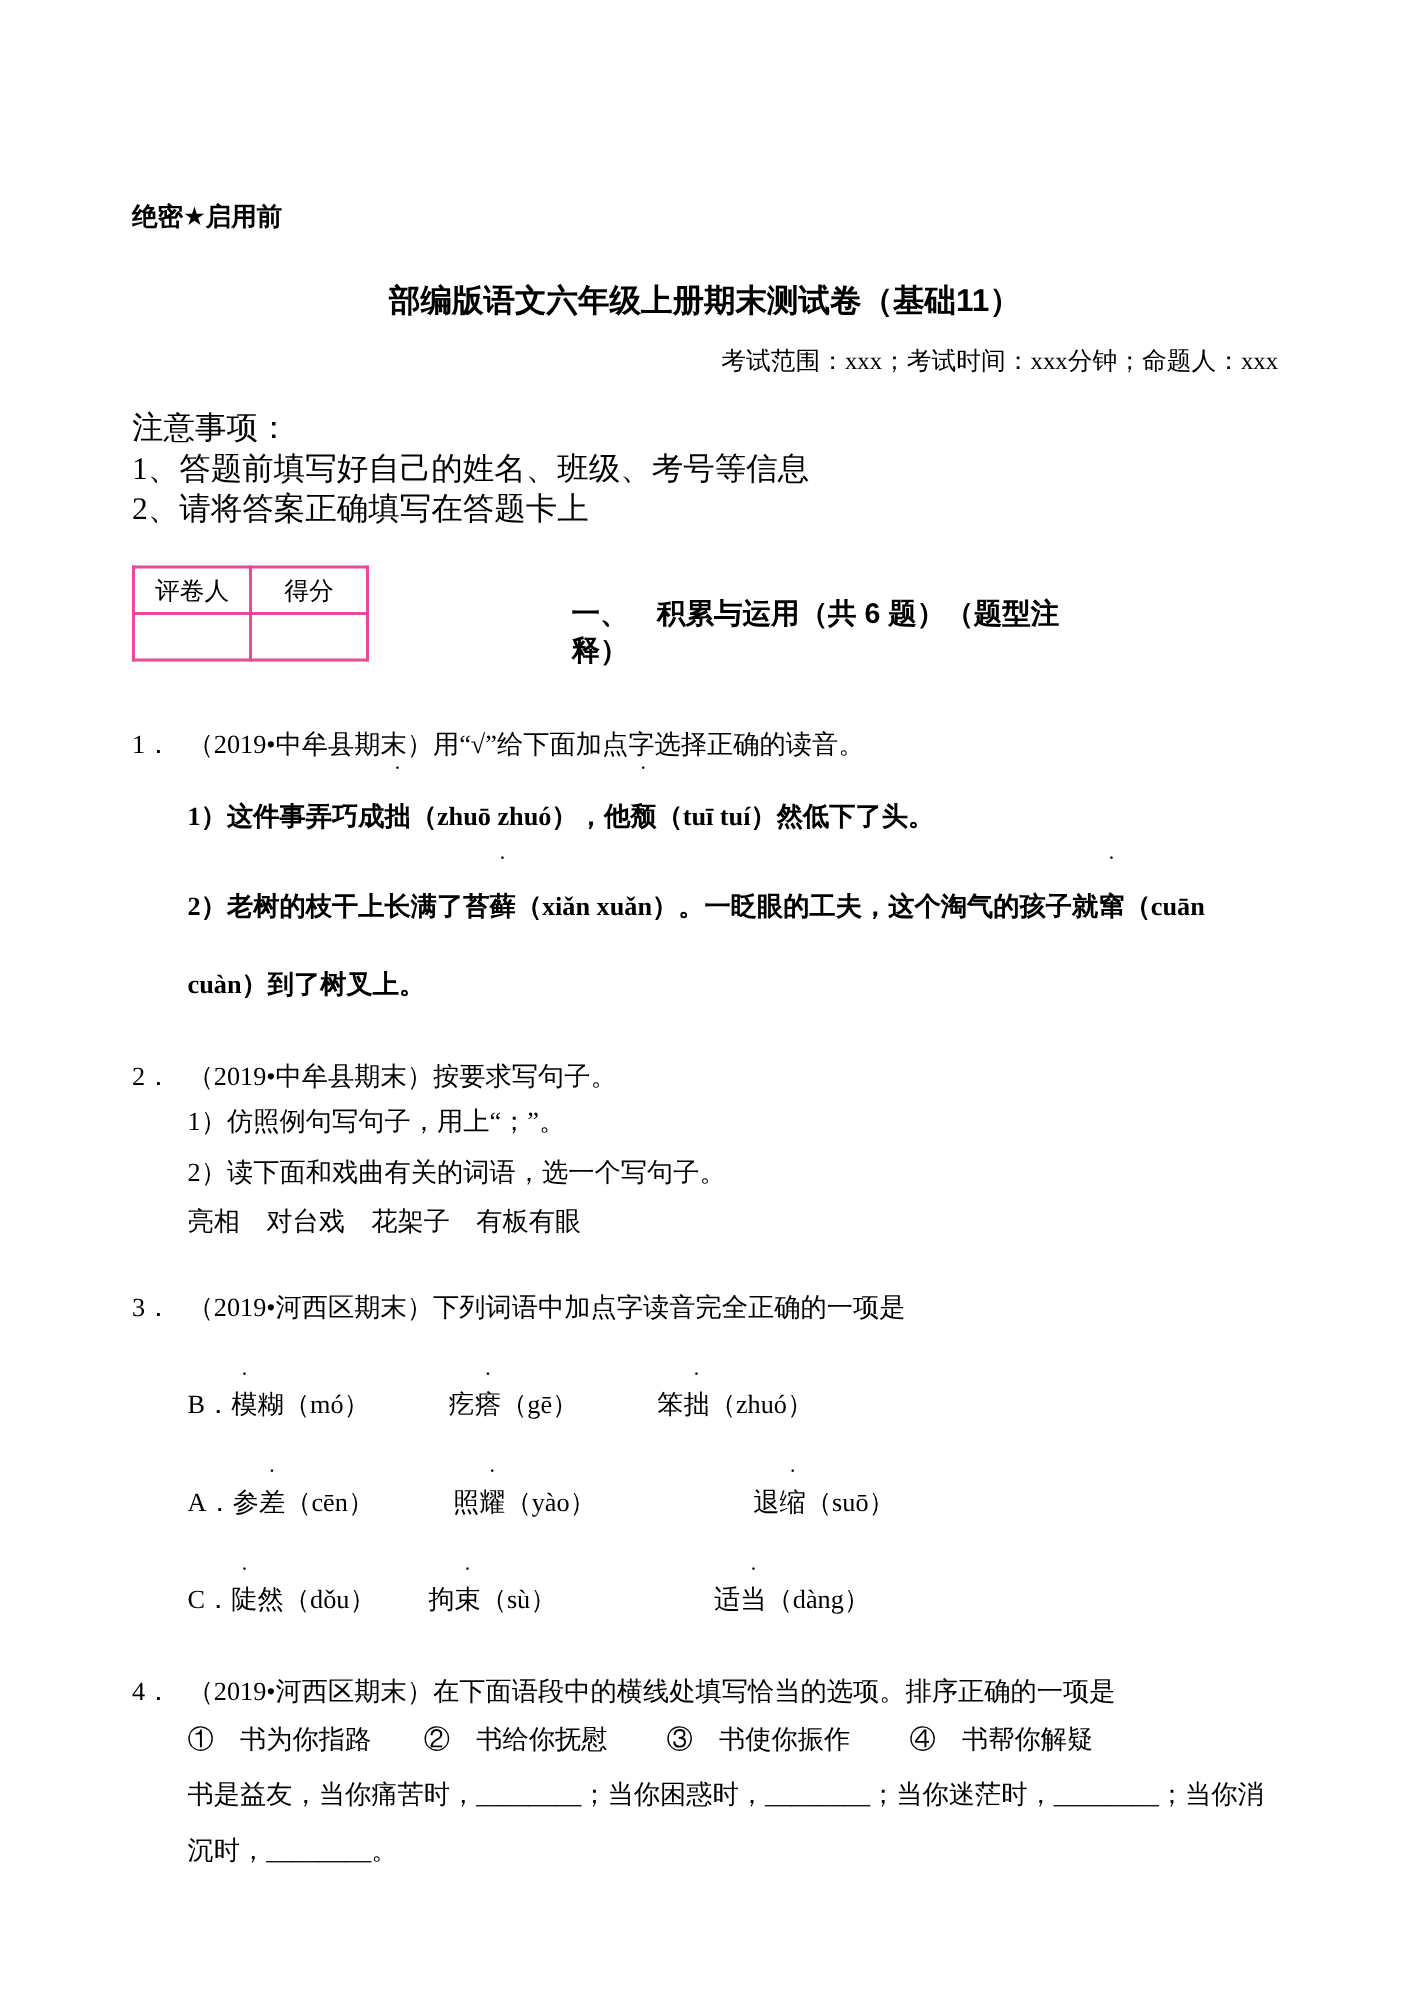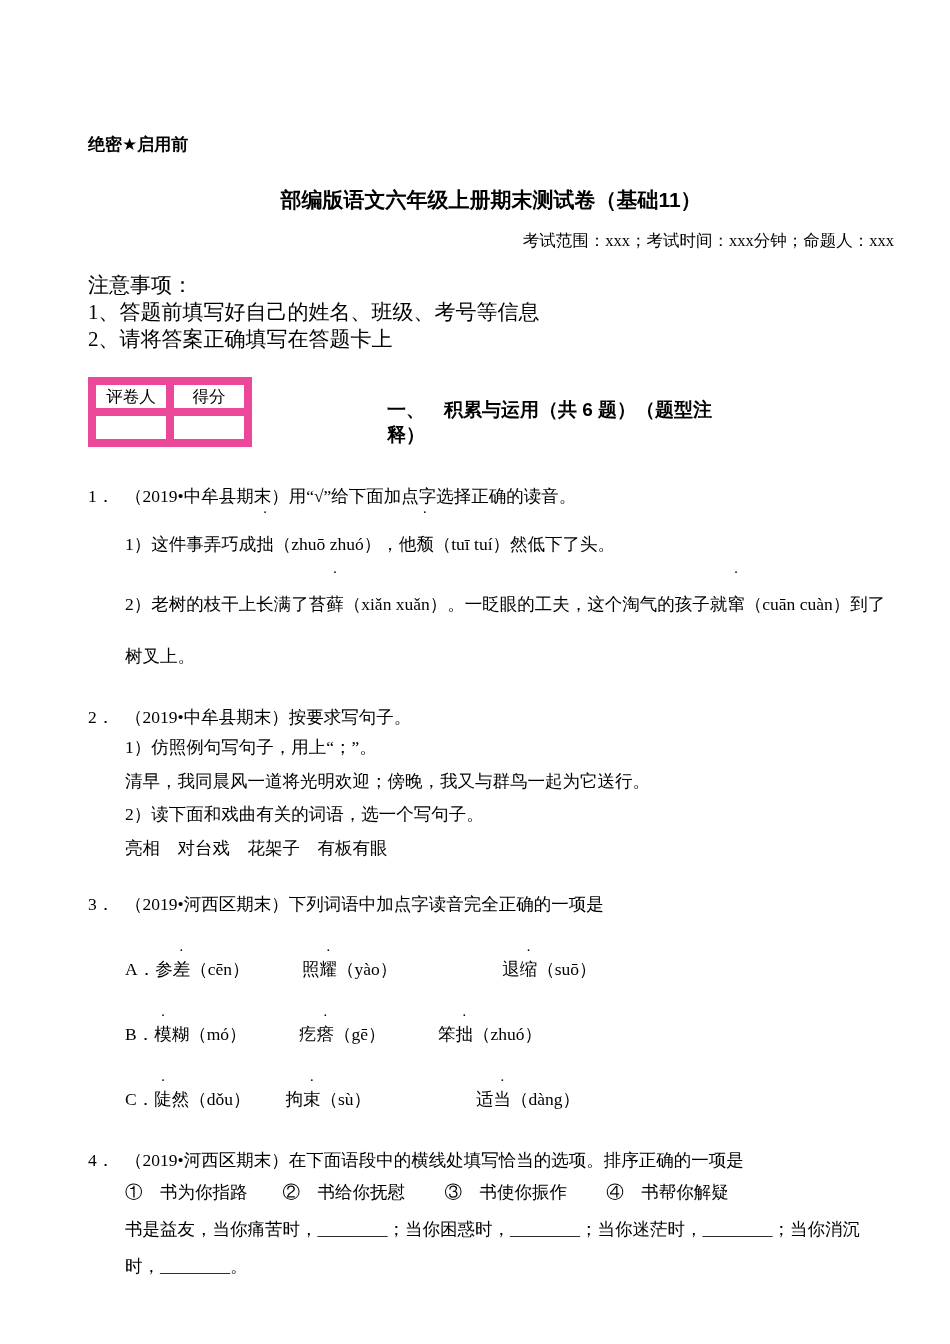--- a/index.html
+++ b/index.html
@@ -2,21 +2,21 @@
 <html><head>
 <meta charset="utf-8">
 <style>
   * { margin: 0; padding: 0; box-sizing: border-box; }
   html, body { width: 950px; height: 1344px; background: #ffffff; overflow: hidden; }
   body {
     font-family: "Liberation Serif", "DejaVu Serif", serif;
     color: #000;
     font-size: 17.5px;
   }
-  .content { padding: 133px 56px 0 88px; }
+  .content { padding: 133px 98px 0 88px; }
 
   .secrecy {
     font-family: "Liberation Sans", "DejaVu Sans", sans-serif;
     font-weight: bold;
     font-size: 17px;
   }
   .paper-title {
     margin-top: 30px;
     text-align: center;
     font-family: "Liberation Sans", "DejaVu Sans", sans-serif;
@@ -26,42 +26,42 @@
   .paper-subtitle {
     margin-top: 16px;
     text-align: right;
     font-size: 16.5px;
   }
   .notices { margin-top: 20px; font-size: 21px; line-height: 27px; }
 
   .score-row { margin-top: 24px; display: flex; align-items: flex-start; }
   table.score-table { border-collapse: collapse; }
   table.score-table td {
-    border: 8px solid #ec4899;
+    border: 2px solid #ec4899;
     width: 78px;
     height: 31px;
     text-align: center;
     vertical-align: middle;
     font-size: 16.5px;
   }
   .section-title {
     margin-left: 135px;
     padding-top: 20px;
     width: 345px;
     font-family: "Liberation Sans", "DejaVu Sans", sans-serif;
     font-weight: bold;
     font-size: 19px;
     line-height: 25px;
   }
 
   .question { position: relative; }
   .q-stem { display: flex; line-height: 27px; }
   .q-num { flex: 0 0 37px; }
   .q-text { flex: 1; }
-  .q-body { margin-left: 37px; }
+  .q-body { margin-left: 37px; font-weight: bold; }
 
   .q1 { margin-top: 36px; }
   .q1-part { line-height: 52px; margin-top: 8px; }
 
   .q2 { margin-top: 22px; }
   .q2-line { margin-left: 37px; line-height: 33.5px; }
 
   .q3 { margin-top: 26px; }
   .q3-option { margin-left: 37px; line-height: 27px; margin-top: 38px; }
 
@@ -123,32 +123,31 @@
     <div class="q-body q1-part"><span>1）这件事弄巧成</span><span class="dot-char">拙</span><span>（zhuō zhuó），他</span><span class="dot-char">颓</span><span>（tuī tuí）然低下了头。</span></div>
     <div class="q-body q1-part"><span>2）老树的枝干上长满了苔</span><span class="dot-char">藓</span><span>（xiǎn xuǎn）。一眨眼的工夫，这个淘气的孩子就</span><span class="dot-char">窜</span><span>（cuān cuàn）到了树叉上。</span></div>
   </div>
 
   <div class="question q2">
     <div class="q-stem">
       <span class="q-num">2．</span>
       <span class="q-text">（2019•中牟县期末）按要求写句子。</span>
     </div>
     <div class="q2-line">1）仿照例句写句子，用上“；”。</div>
-    <div class="q2-line">清早，我同晨风一道将光明欢迎；傍晚，我又与群鸟一起为它送行。</div>
     <div class="q2-line">2）读下面和戏曲有关的词语，选一个写句子。</div>
     <div class="q2-line">亮相　对台戏　花架子　有板有眼</div>
   </div>
 
   <div class="question q3">
     <div class="q-stem">
       <span class="q-num">3．</span>
       <span class="q-text">（2019•河西区期末）下列词语中加点字读音完全正确的一项是</span>
     </div>
+    <div class="q3-option"><span>B．</span><span class="dot-char">模</span><span>糊（mó）　　　疙</span><span class="dot-char">瘩</span><span>（gē）　　　笨</span><span class="dot-char">拙</span><span>（zhuó）</span></div>
     <div class="q3-option"><span>A．参</span><span class="dot-char">差</span><span>（cēn）　　　照</span><span class="dot-char">耀</span><span>（yào）　　　　　　退</span><span class="dot-char">缩</span><span>（suō）</span></div>
-    <div class="q3-option"><span>B．</span><span class="dot-char">模</span><span>糊（mó）　　　疙</span><span class="dot-char">瘩</span><span>（gē）　　　笨</span><span class="dot-char">拙</span><span>（zhuó）</span></div>
     <div class="q3-option"><span>C．</span><span class="dot-char">陡</span><span>然（dǒu）　　拘</span><span class="dot-char">束</span><span>（sù）　　　　　　适</span><span class="dot-char">当</span><span>（dàng）</span></div>
   </div>
 
   <div class="question q4">
     <div class="q-stem">
       <span class="q-num">4．</span>
       <span class="q-text">（2019•河西区期末）在下面语段中的横线处填写恰当的选项。排序正确的一项是</span>
     </div>
     <div class="q4-line">①　书为你指路　　②　书给你抚慰　　 ③　书使你振作　　 ④　书帮你解疑</div>
     <div class="q4-line">书是益友，当你痛苦时，________；当你困惑时，________；当你迷茫时，________；当你消沉时，________。</div>

